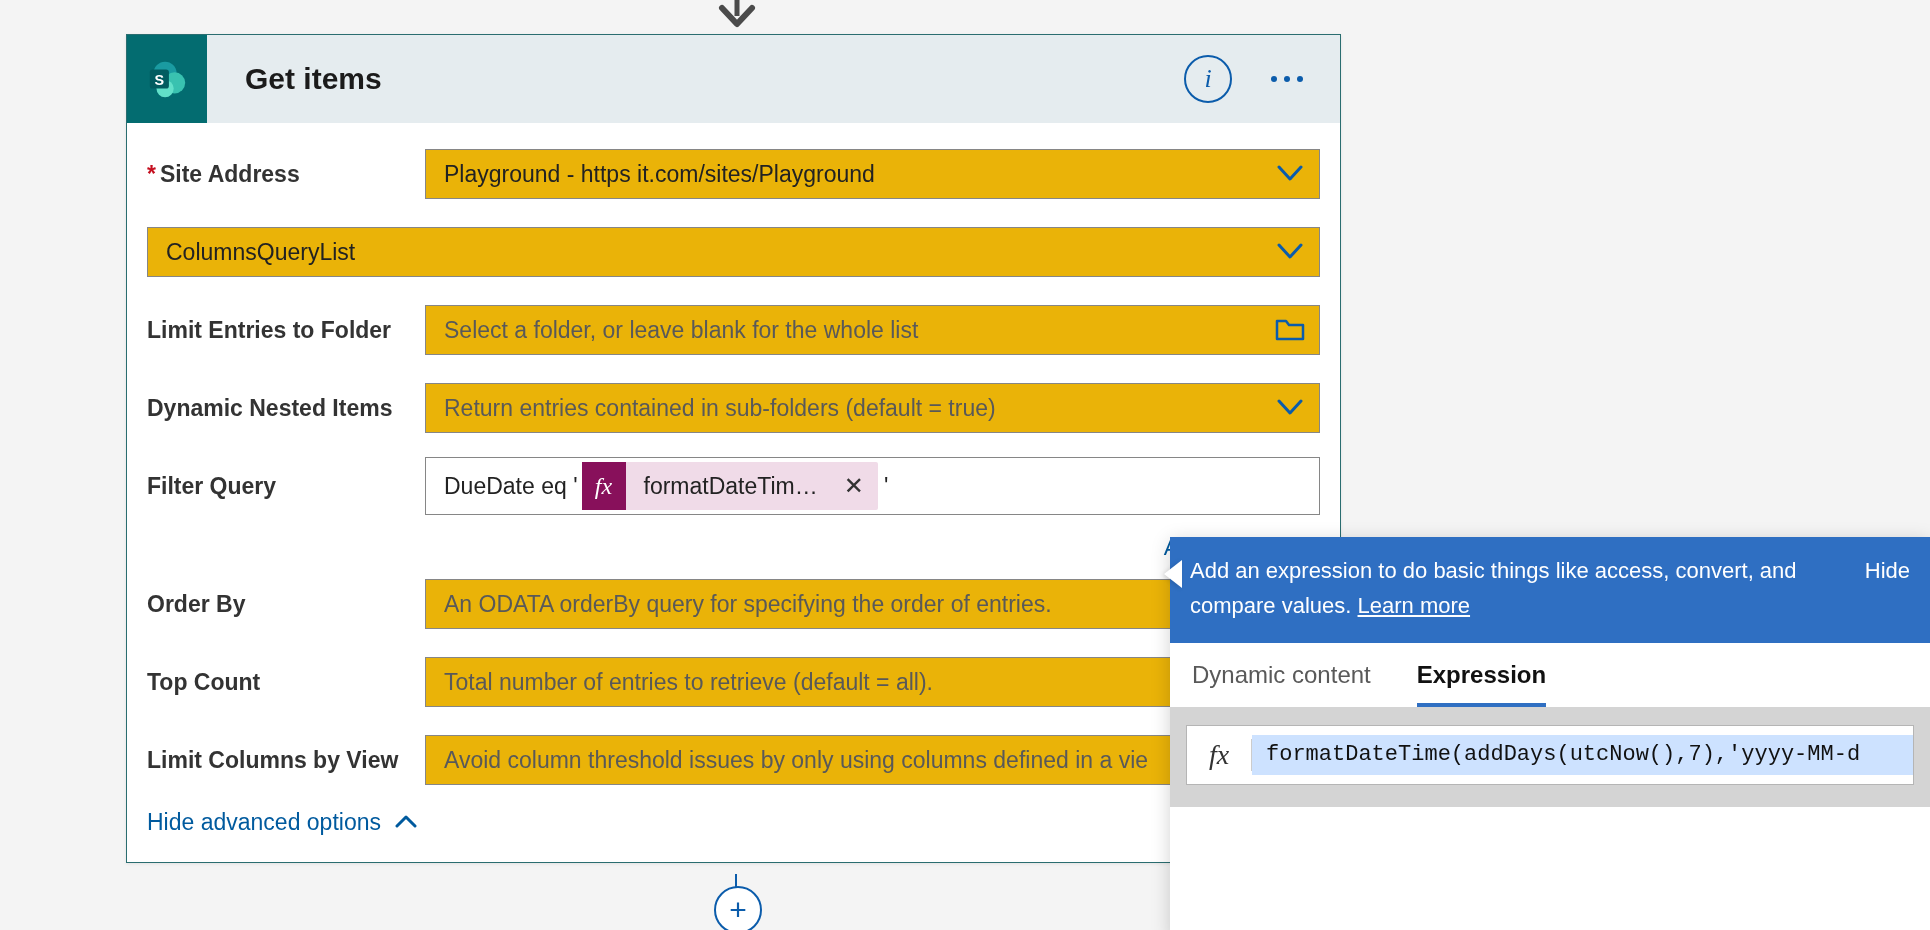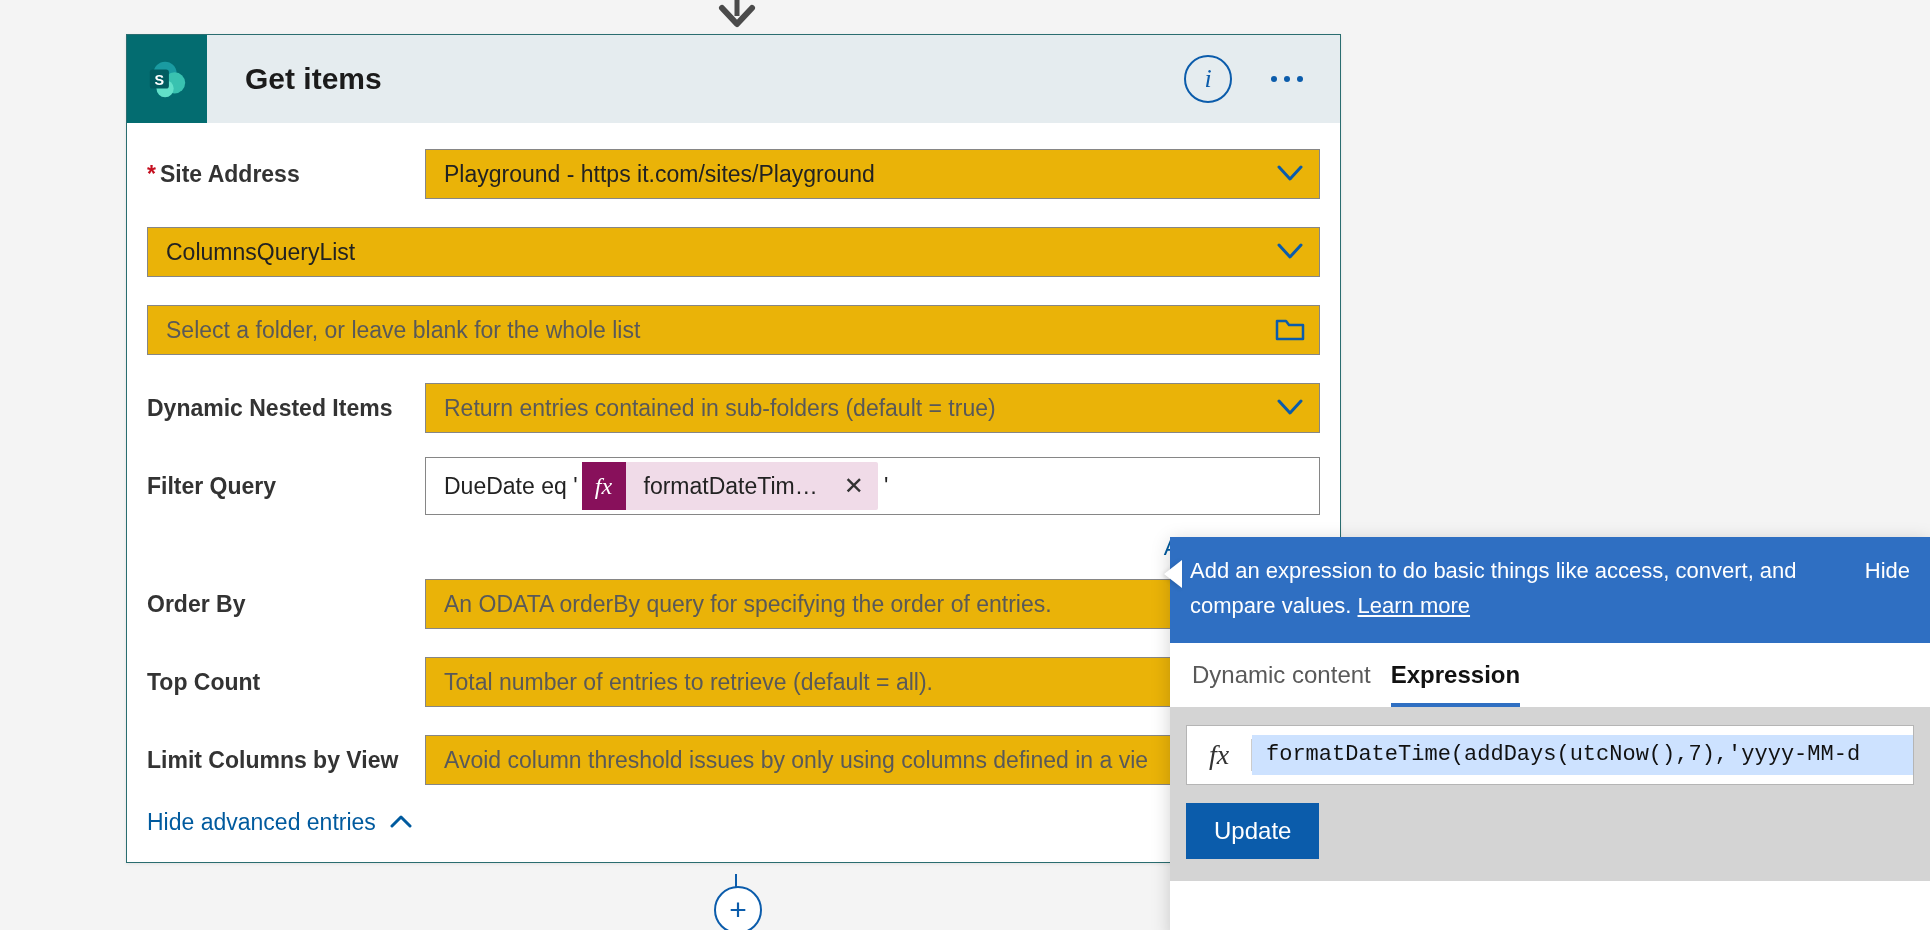--- a/index.html
+++ b/index.html
@@ -226,21 +226,21 @@
     padding: 16px 20px 20px 20px;
     line-height:1.6;
   }
   .panel .blue .hide {
     float:right; cursor:pointer; margin-left:20px;
   }
   .panel .blue .learn {
     color:#fff; text-decoration:underline; cursor:pointer;
   }
   .panel .tabs {
-    display:flex; gap: 20px;
+    display:flex; gap: 46px;
     padding: 18px 16px 0 22px;
     font-size:24px;
   }
   .panel .tabs .tab {
     padding-bottom: 14px; cursor:pointer; color:#595959;
   }
   .panel .tabs .tab.active {
     color:#111; font-weight:600;
     border-bottom: 4px solid #2f6fc2;
   }
@@ -342,20 +342,21 @@
         <div class="txt">ColumnsQueryList</div>
         <div class="right-icon">
           <svg class="chev-down" viewBox="0 0 26 18">
               <polyline points="2,2 13,14 24,2" fill="none" stroke="#0b5cab" stroke-width="3" stroke-linecap="round" stroke-linejoin="round"></polyline>
             </svg>
         </div>
       </div>
     </div>
 
     <div class="row">
+      <div class="label-cell">Limit Entries to Folder</div>
       <div class="control">
         <div class="txt placeholder">Select a folder, or leave blank for the whole list</div>
         <div class="right-icon">
           <svg class="folder-ico" viewBox="0 0 30 26">
               <path d="M2 6 L2 22 L28 22 L28 8 L14 8 L11 4 L2 4 Z" fill="none" stroke="#0b5cab" stroke-width="2.5" stroke-linejoin="round"></path>
             </svg>
         </div>
       </div>
     </div>
 
@@ -403,21 +404,21 @@
     </div>
 
     <div class="row">
       <div class="label-cell">Limit Columns by View</div>
       <div class="control">
         <div class="txt placeholder">Avoid column threshold issues by only using columns defined in a vie</div>
       </div>
     </div>
 
     <div class="hide-adv">
-      <span>Hide advanced entries</span>
+      <span>Hide advanced options</span>
       <span class="chev">
         <svg width="22" height="16" viewBox="0 0 22 16">
             <polyline points="2,12 11,3 20,12" fill="none" stroke="#005a9e" stroke-width="3" stroke-linecap="round" stroke-linejoin="round"></polyline>
           </svg>
       </span>
     </div>
 
   </div>
 </div>
 
@@ -434,15 +435,14 @@
   </div>
   <div class="tabs">
     <div class="tab">Dynamic content</div>
     <div class="tab active">Expression</div>
   </div>
   <div class="expr-area">
     <div class="expr-row">
       <div class="fxlabel">fx</div>
       <div class="expr-input">formatDateTime(addDays(utcNow(),7),'yyyy-MM-d</div>
     </div>
-    <button class="update-btn">Update</button>
   </div>
 </div>
 
 </body></html>

